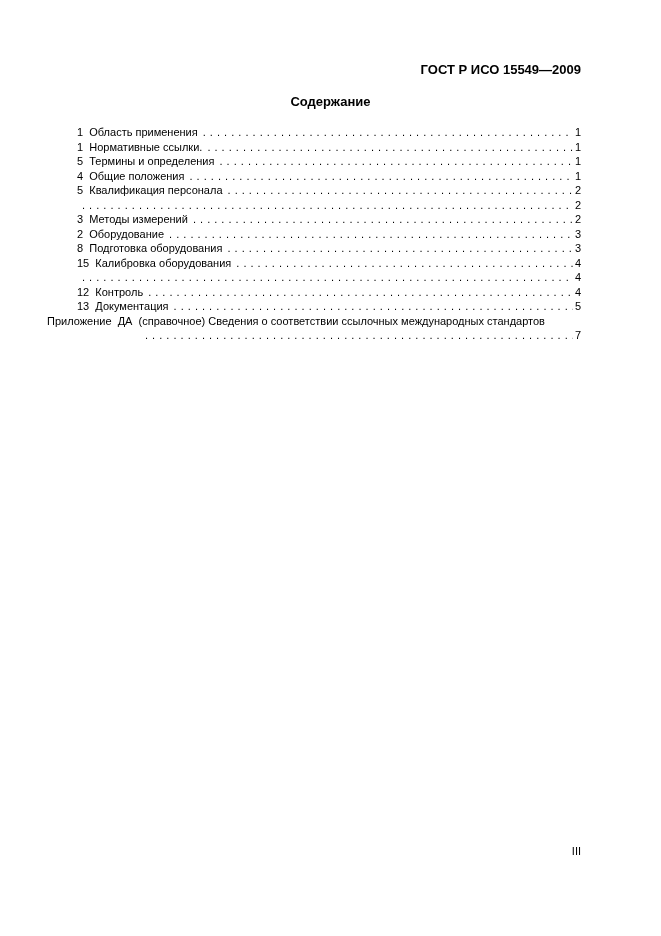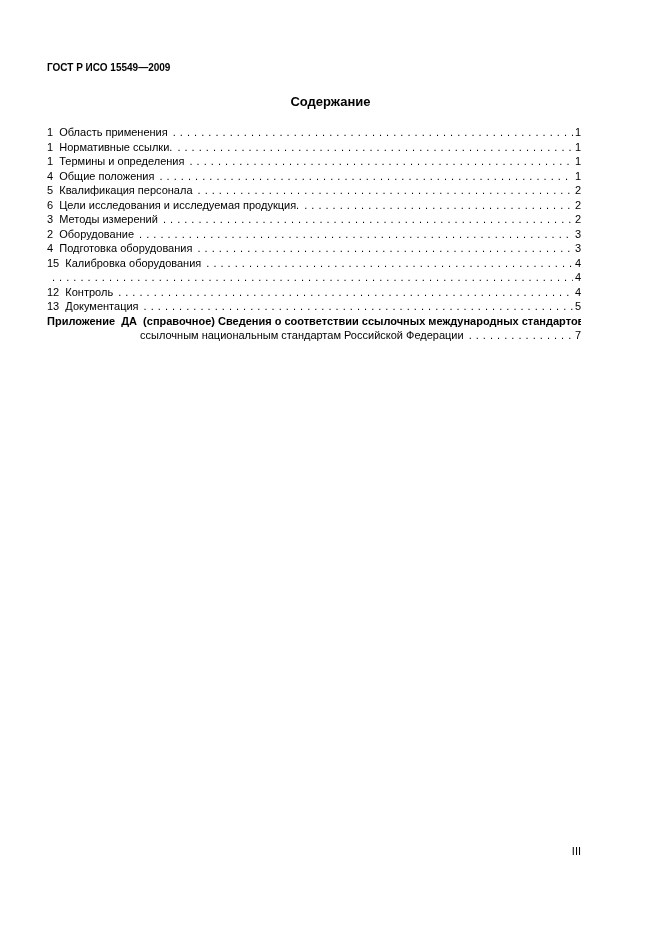--- a/index.html
+++ b/index.html
@@ -11,21 +11,22 @@
     background: #ffffff;
     color: #000000;
     font-family: "Liberation Sans", sans-serif;
     overflow: hidden;
   }
   .doc-header {
     position: absolute;
     top: 62px;
     left: 47px;
     right: 80px;
-    font-size: 10px;
+    text-align: right;
+    font-size: 13px;
     font-weight: bold;
     white-space: pre;
   }
   .doc-title {
     position: absolute;
     top: 94px;
     left: 0;
     right: 0;
     text-align: center;
     font-size: 13px;
@@ -37,35 +38,35 @@
     left: 47px;
     right: 80px;
     font-size: 11px;
     line-height: 14.5px;
   }
   .toc-row {
     display: flex;
     align-items: baseline;
     height: 14.5px;
     overflow: hidden;
+    margin-left: 30px;
   }
   .toc-label { white-space: pre; flex: 0 0 auto; }
   .dots {
     flex: 1 1 auto;
     overflow: hidden;
     white-space: nowrap;
     margin: 0 2px 0 5px;
     letter-spacing: 0.5px;
   }
   .toc-page { flex: 0 0 auto; white-space: pre; text-align: right; }
   .appendix-line1 {
     height: 14.5px;
     white-space: pre;
     overflow: hidden;
-    font-weight: bold;
   }
   .appendix-row {
     display: flex;
     align-items: baseline;
     height: 14.5px;
     padding-left: 93px;
     overflow: hidden;
   }
   .doc-footer {
     position: absolute;
@@ -90,51 +91,50 @@
       <span class="toc-label">1  Область применения</span>
       <span class="dots">. . . . . . . . . . . . . . . . . . . . . . . . . . . . . . . . . . . . . . . . . . . . . . . . . . . . . . . . . . . . . . . . . . . . . . . . . . . . . . . . . . . . . . . . . . . . . . . . . . . . . . . . . . . . . . . . . . . . . . . . . . . . . . . . . . . . . . . . . . . . . . . . . . . . . . . . . . . . . . . . . . . . . . . . . . . . . . . . . . . . . . . . . . . . . . . . . . . . . . . . </span>
       <span class="toc-page">1</span>
     </div>
     <div class="toc-row">
       <span class="toc-label">1  Нормативные ссылки.</span>
       <span class="dots">. . . . . . . . . . . . . . . . . . . . . . . . . . . . . . . . . . . . . . . . . . . . . . . . . . . . . . . . . . . . . . . . . . . . . . . . . . . . . . . . . . . . . . . . . . . . . . . . . . . . . . . . . . . . . . . . . . . . . . . . . . . . . . . . . . . . . . . . . . . . . . . . . . . . . . . . . . . . . . . . . . . . . . . . . . . . . . . . . . . . . . . . . . . . . . . . . . . . . . . . </span>
       <span class="toc-page">1</span>
     </div>
     <div class="toc-row">
-      <span class="toc-label">1  Термины и определения</span>
+      <span class="toc-label">5  Термины и определения</span>
       <span class="dots">. . . . . . . . . . . . . . . . . . . . . . . . . . . . . . . . . . . . . . . . . . . . . . . . . . . . . . . . . . . . . . . . . . . . . . . . . . . . . . . . . . . . . . . . . . . . . . . . . . . . . . . . . . . . . . . . . . . . . . . . . . . . . . . . . . . . . . . . . . . . . . . . . . . . . . . . . . . . . . . . . . . . . . . . . . . . . . . . . . . . . . . . . . . . . . . . . . . . . . . . </span>
       <span class="toc-page">1</span>
     </div>
     <div class="toc-row">
       <span class="toc-label">4  Общие положения</span>
       <span class="dots">. . . . . . . . . . . . . . . . . . . . . . . . . . . . . . . . . . . . . . . . . . . . . . . . . . . . . . . . . . . . . . . . . . . . . . . . . . . . . . . . . . . . . . . . . . . . . . . . . . . . . . . . . . . . . . . . . . . . . . . . . . . . . . . . . . . . . . . . . . . . . . . . . . . . . . . . . . . . . . . . . . . . . . . . . . . . . . . . . . . . . . . . . . . . . . . . . . . . . . . . </span>
       <span class="toc-page">1</span>
     </div>
     <div class="toc-row">
       <span class="toc-label">5  Квалификация персонала</span>
       <span class="dots">. . . . . . . . . . . . . . . . . . . . . . . . . . . . . . . . . . . . . . . . . . . . . . . . . . . . . . . . . . . . . . . . . . . . . . . . . . . . . . . . . . . . . . . . . . . . . . . . . . . . . . . . . . . . . . . . . . . . . . . . . . . . . . . . . . . . . . . . . . . . . . . . . . . . . . . . . . . . . . . . . . . . . . . . . . . . . . . . . . . . . . . . . . . . . . . . . . . . . . . . </span>
       <span class="toc-page">2</span>
     </div>
     <div class="toc-row">
-      <span class="toc-label">6  Цели исследования и исследуемая продукция.</span>
       <span class="dots">. . . . . . . . . . . . . . . . . . . . . . . . . . . . . . . . . . . . . . . . . . . . . . . . . . . . . . . . . . . . . . . . . . . . . . . . . . . . . . . . . . . . . . . . . . . . . . . . . . . . . . . . . . . . . . . . . . . . . . . . . . . . . . . . . . . . . . . . . . . . . . . . . . . . . . . . . . . . . . . . . . . . . . . . . . . . . . . . . . . . . . . . . . . . . . . . . . . . . . . . </span>
       <span class="toc-page">2</span>
     </div>
     <div class="toc-row">
       <span class="toc-label">3  Методы измерений</span>
       <span class="dots">. . . . . . . . . . . . . . . . . . . . . . . . . . . . . . . . . . . . . . . . . . . . . . . . . . . . . . . . . . . . . . . . . . . . . . . . . . . . . . . . . . . . . . . . . . . . . . . . . . . . . . . . . . . . . . . . . . . . . . . . . . . . . . . . . . . . . . . . . . . . . . . . . . . . . . . . . . . . . . . . . . . . . . . . . . . . . . . . . . . . . . . . . . . . . . . . . . . . . . . . </span>
       <span class="toc-page">2</span>
     </div>
     <div class="toc-row">
       <span class="toc-label">2  Оборудование</span>
       <span class="dots">. . . . . . . . . . . . . . . . . . . . . . . . . . . . . . . . . . . . . . . . . . . . . . . . . . . . . . . . . . . . . . . . . . . . . . . . . . . . . . . . . . . . . . . . . . . . . . . . . . . . . . . . . . . . . . . . . . . . . . . . . . . . . . . . . . . . . . . . . . . . . . . . . . . . . . . . . . . . . . . . . . . . . . . . . . . . . . . . . . . . . . . . . . . . . . . . . . . . . . . . </span>
       <span class="toc-page">3</span>
     </div>
     <div class="toc-row">
-      <span class="toc-label">4  Подготовка оборудования</span>
+      <span class="toc-label">8  Подготовка оборудования</span>
       <span class="dots">. . . . . . . . . . . . . . . . . . . . . . . . . . . . . . . . . . . . . . . . . . . . . . . . . . . . . . . . . . . . . . . . . . . . . . . . . . . . . . . . . . . . . . . . . . . . . . . . . . . . . . . . . . . . . . . . . . . . . . . . . . . . . . . . . . . . . . . . . . . . . . . . . . . . . . . . . . . . . . . . . . . . . . . . . . . . . . . . . . . . . . . . . . . . . . . . . . . . . . . . </span>
       <span class="toc-page">3</span>
     </div>
     <div class="toc-row">
       <span class="toc-label">15  Калибровка оборудования</span>
       <span class="dots">. . . . . . . . . . . . . . . . . . . . . . . . . . . . . . . . . . . . . . . . . . . . . . . . . . . . . . . . . . . . . . . . . . . . . . . . . . . . . . . . . . . . . . . . . . . . . . . . . . . . . . . . . . . . . . . . . . . . . . . . . . . . . . . . . . . . . . . . . . . . . . . . . . . . . . . . . . . . . . . . . . . . . . . . . . . . . . . . . . . . . . . . . . . . . . . . . . . . . . . . </span>
       <span class="toc-page">4</span>
     </div>
     <div class="toc-row">
       <span class="dots">. . . . . . . . . . . . . . . . . . . . . . . . . . . . . . . . . . . . . . . . . . . . . . . . . . . . . . . . . . . . . . . . . . . . . . . . . . . . . . . . . . . . . . . . . . . . . . . . . . . . . . . . . . . . . . . . . . . . . . . . . . . . . . . . . . . . . . . . . . . . . . . . . . . . . . . . . . . . . . . . . . . . . . . . . . . . . . . . . . . . . . . . . . . . . . . . . . . . . . . . </span>
@@ -146,21 +146,20 @@
       <span class="toc-page">4</span>
     </div>
     <div class="toc-row">
       <span class="toc-label">13  Документация</span>
       <span class="dots">. . . . . . . . . . . . . . . . . . . . . . . . . . . . . . . . . . . . . . . . . . . . . . . . . . . . . . . . . . . . . . . . . . . . . . . . . . . . . . . . . . . . . . . . . . . . . . . . . . . . . . . . . . . . . . . . . . . . . . . . . . . . . . . . . . . . . . . . . . . . . . . . . . . . . . . . . . . . . . . . . . . . . . . . . . . . . . . . . . . . . . . . . . . . . . . . . . . . . . . . </span>
       <span class="toc-page">5</span>
     </div>
 
     <div class="appendix-line1">Приложение  ДА  (справочное) Сведения о соответствии ссылочных международных стандартов</div>
     <div class="appendix-row">
-      <span class="toc-label">ссылочным национальным стандартам Российской Федерации</span>
       <span class="dots">. . . . . . . . . . . . . . . . . . . . . . . . . . . . . . . . . . . . . . . . . . . . . . . . . . . . . . . . . . . . . . . . . . . . . . . . . . . . . . . . . . . . . . . . . . . . . . . . . . . . . . . . . . . . . . . . . . . . . . . . . . . . . . . . . . . . . . . . . . . . . . . . . . . . . . . . . . . . . . . . . . . . . . . . . . . . . . . . . . . . . . . . . . . . . . . . . . . . . . . . </span>
       <span class="toc-page">7</span>
     </div>
 
   </div>
 
   <div class="doc-footer">III</div>
 
 </div>
 

